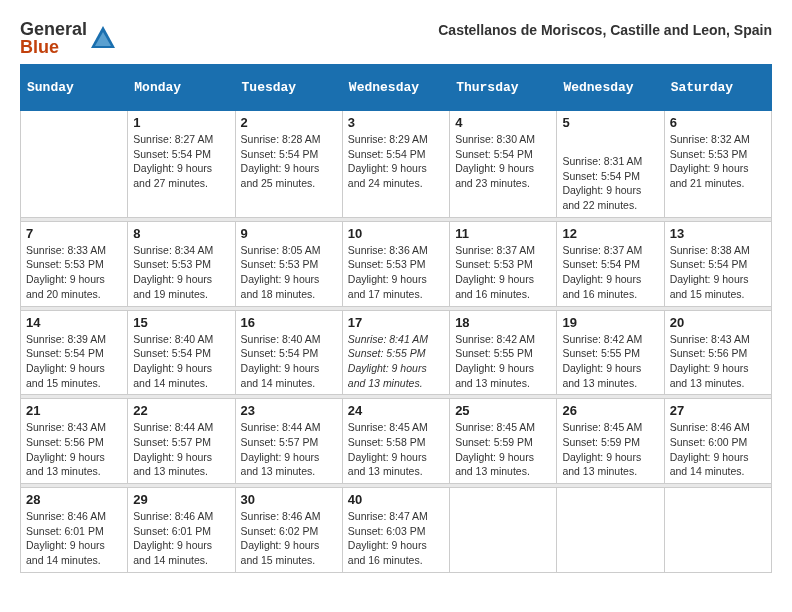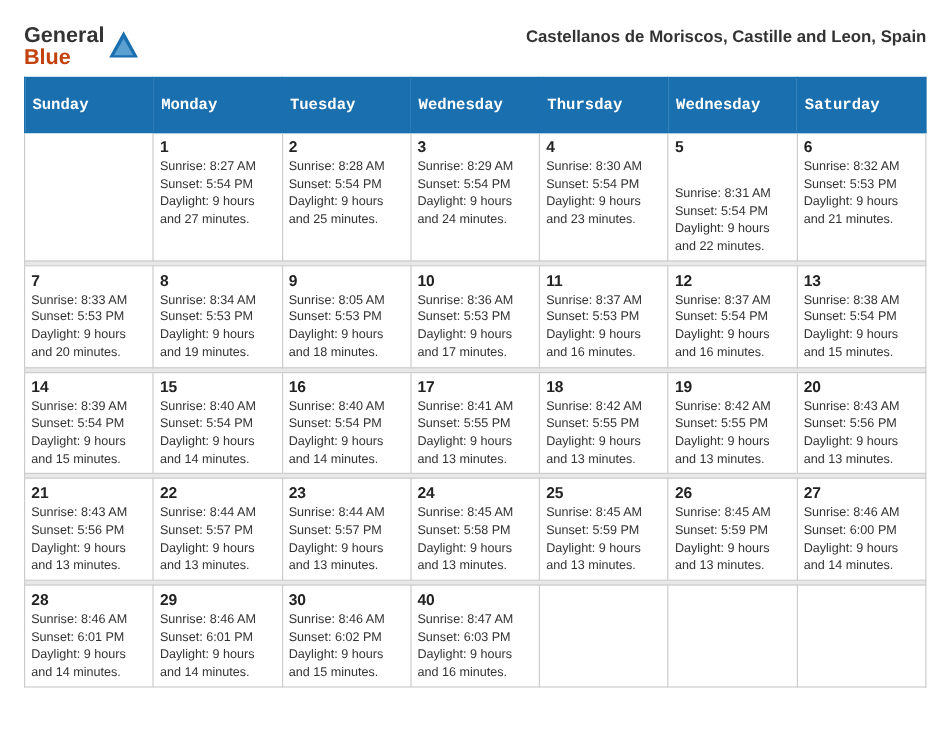--- a/index.html
+++ b/index.html
@@ -230,21 +230,21 @@
         </td>
         <td>
           <span class="day-number">16</span>
           <div class="day-info" style="white-space: pre-line;">Sunrise: 8:40 AM
 Sunset: 5:54 PM
 Daylight: 9 hours
 and 14 minutes.</div>
         </td>
         <td>
           <span class="day-number">17</span>
-          <div class="day-info" style="white-space: pre-line;">Sunrise: 8:41 AM
+          <div class="day-info" style="white-space: pre-line; font-style: italic;">Sunrise: 8:41 AM
 Sunset: 5:55 PM
 Daylight: 9 hours
 and 13 minutes.</div>
         </td>
         <td>
           <span class="day-number">18</span>
           <div class="day-info" style="white-space: pre-line;">Sunrise: 8:42 AM
 Sunset: 5:55 PM
 Daylight: 9 hours
 and 13 minutes.</div>

